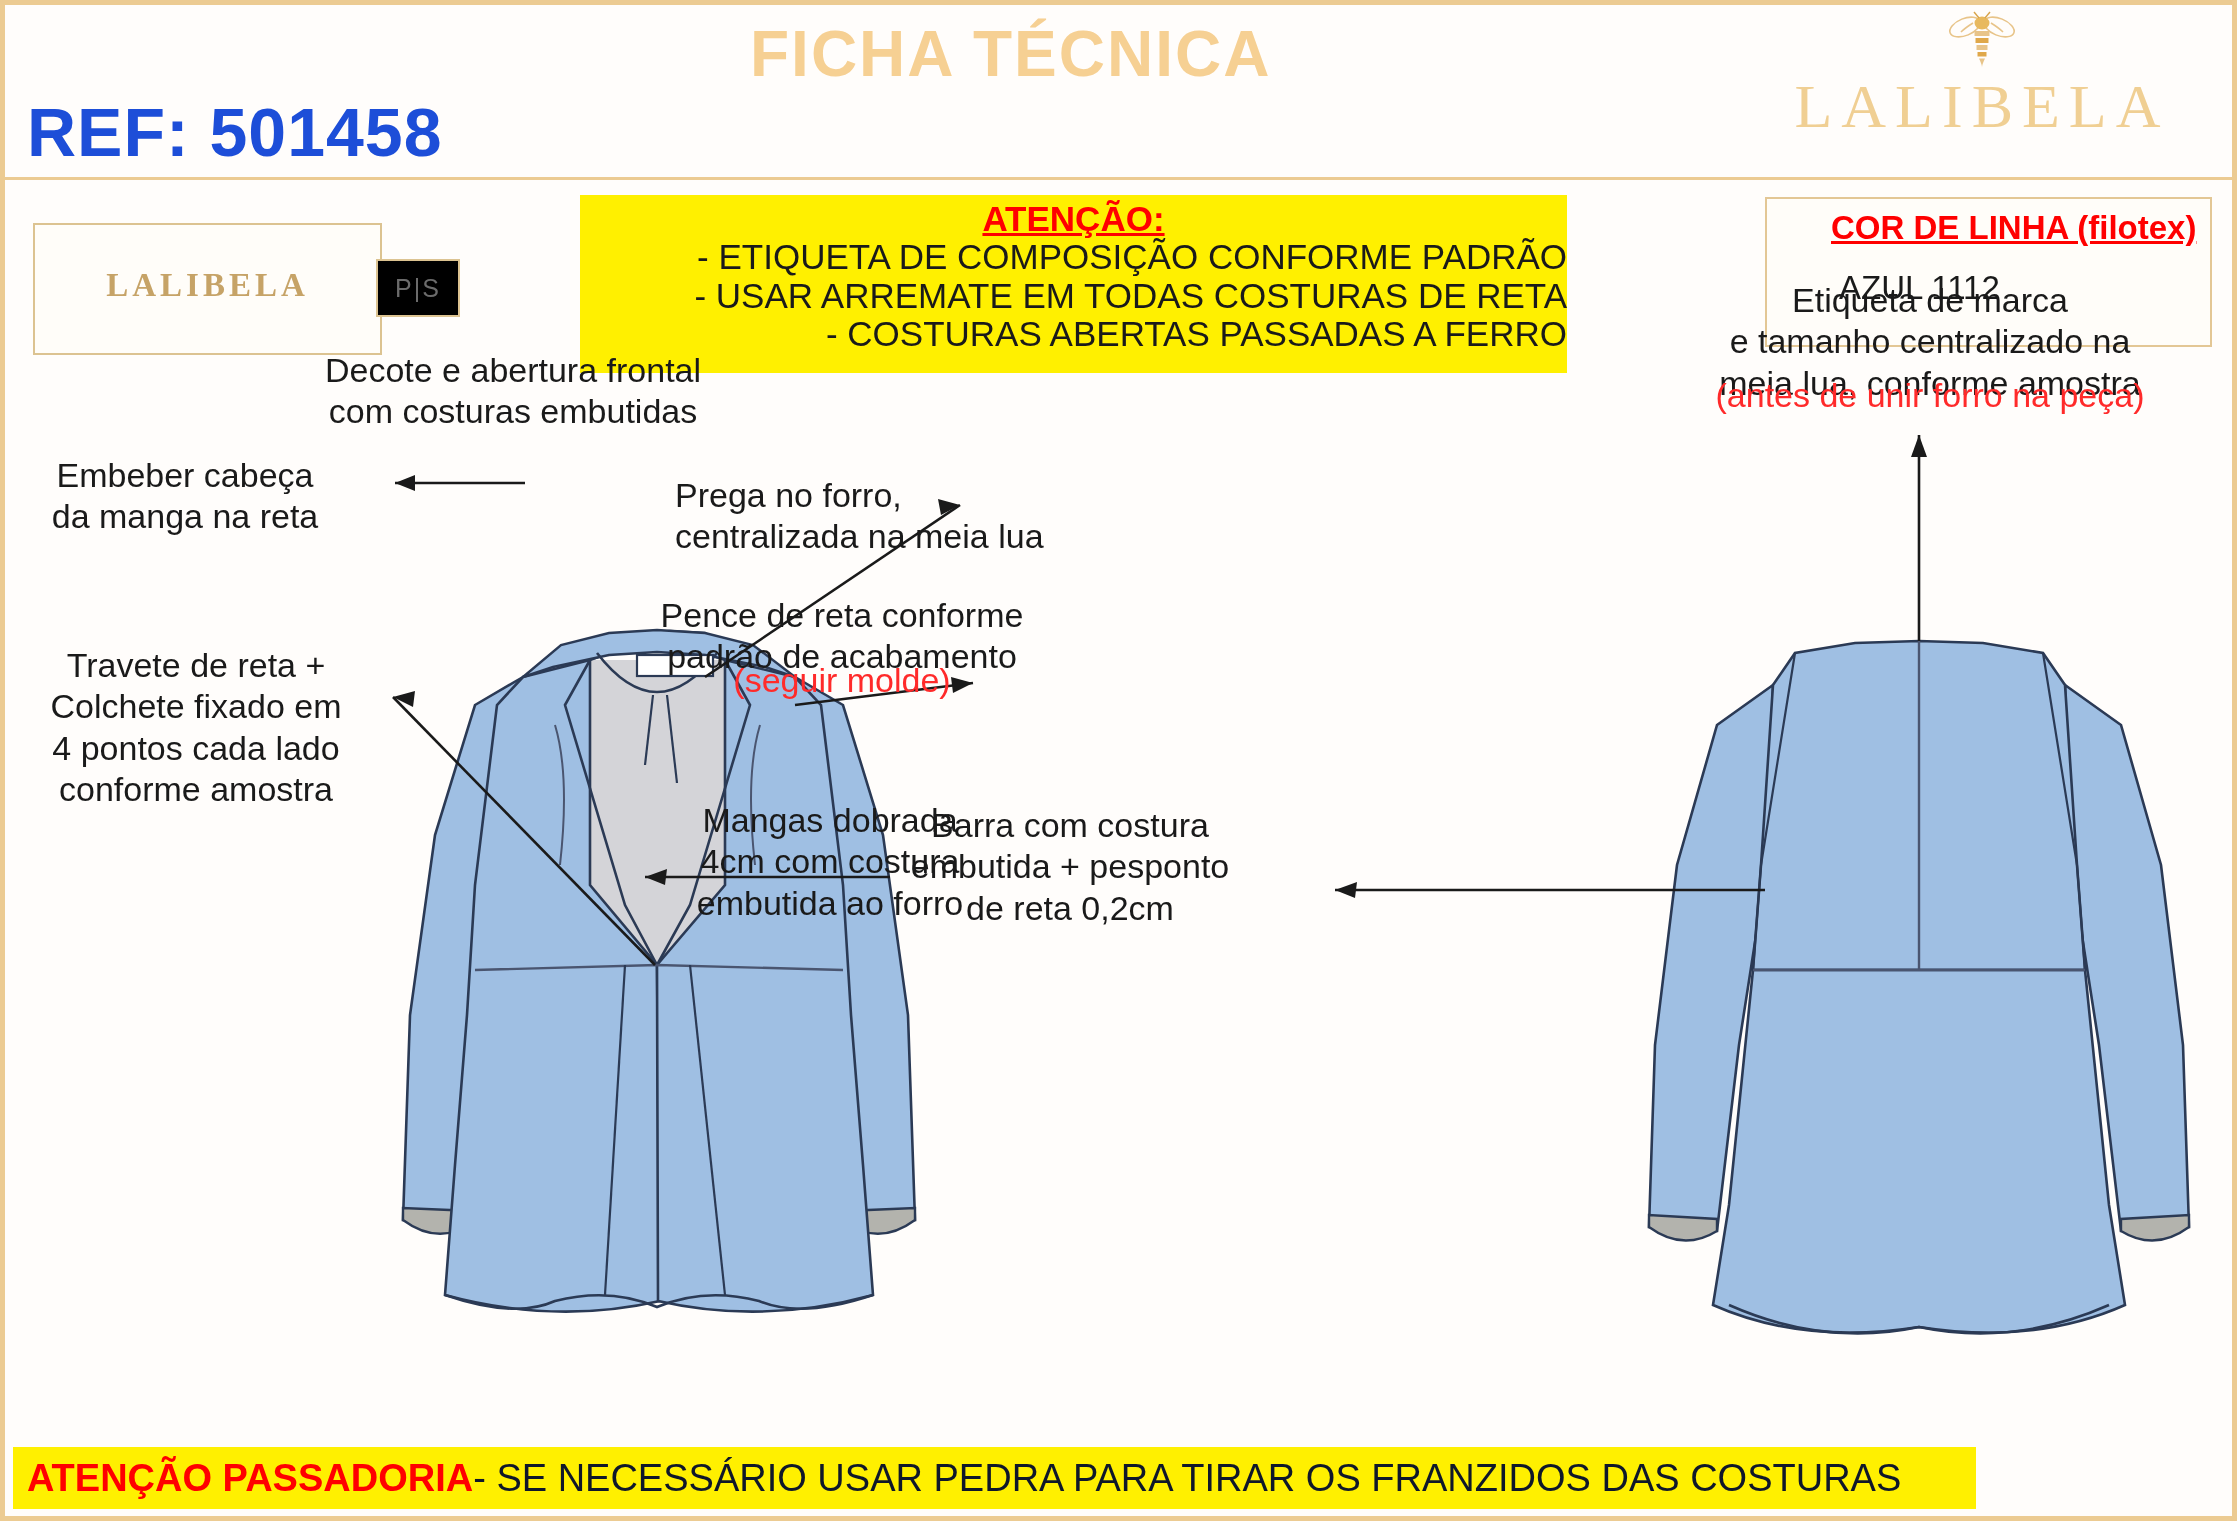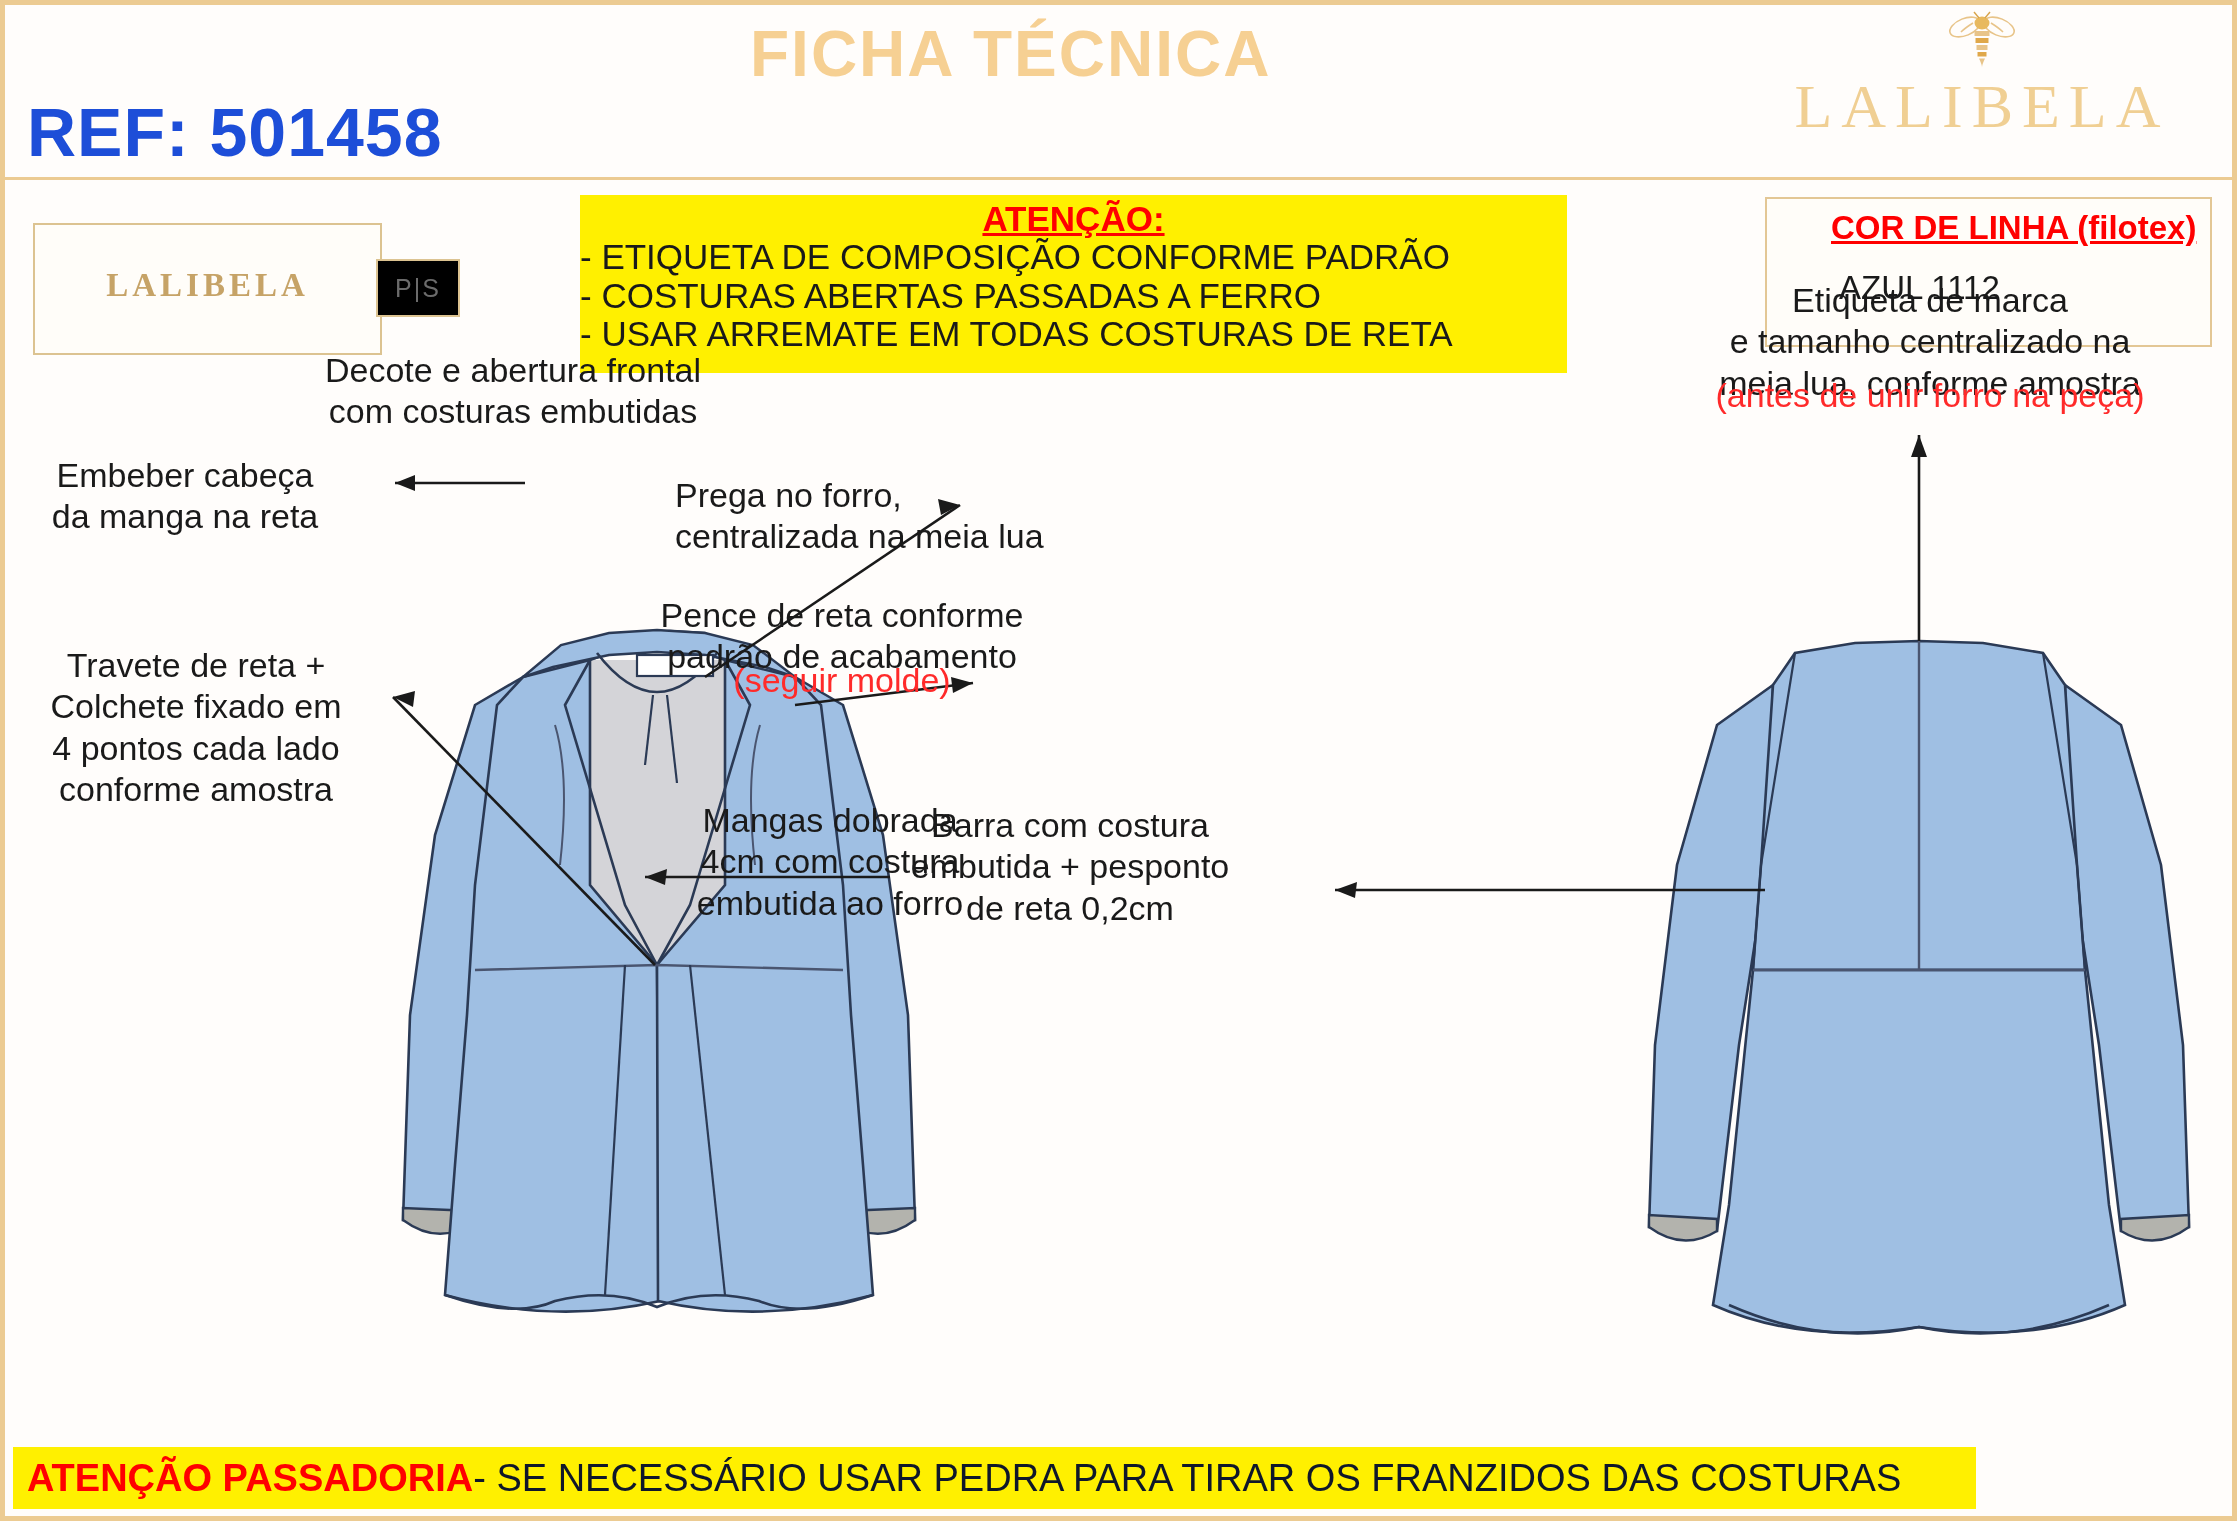--- a/index.html
+++ b/index.html
@@ -84,20 +84,21 @@
     text-align:center;
     font-size:35px;font-weight:bold;
     color:#ff0000;
     text-decoration:underline;
     line-height:1.12;
   }
   .attn-line{
     font-size:35px;color:#1a1a1a;
     line-height:1.1;
     white-space:nowrap;
+    text-align:right;
   }
 
   .cor-box{
     position:absolute;left:1760px;top:192px;
     width:447px;height:150px;
     border:2px solid #e3c795;
     background:#fffdf9;
     box-sizing:border-box;
     padding-left:40px;
   }
@@ -183,22 +184,22 @@
   </div>
 
   <div class="label-box">
     <div class="label-brand">LALIBELA</div>
   </div>
   <div class="size-box">P|S</div>
 
   <div class="attn-box">
     <div class="attn-title">ATENÇÃO:</div>
     <div class="attn-line">- ETIQUETA DE COMPOSIÇÃO CONFORME PADRÃO</div>
+    <div class="attn-line">- USAR ARREMATE EM TODAS COSTURAS DE RETA</div>
     <div class="attn-line">- COSTURAS ABERTAS PASSADAS A FERRO</div>
-    <div class="attn-line">- USAR ARREMATE EM TODAS COSTURAS DE RETA</div>
   </div>
 
   <div class="cor-box">
     <div class="cor-title">COR DE LINHA (filotex)</div>
     <div class="cor-value">AZUL 1112</div>
   </div>
 
   <svg class="art" viewBox="0 0 2237 1521">
 
     <g>

